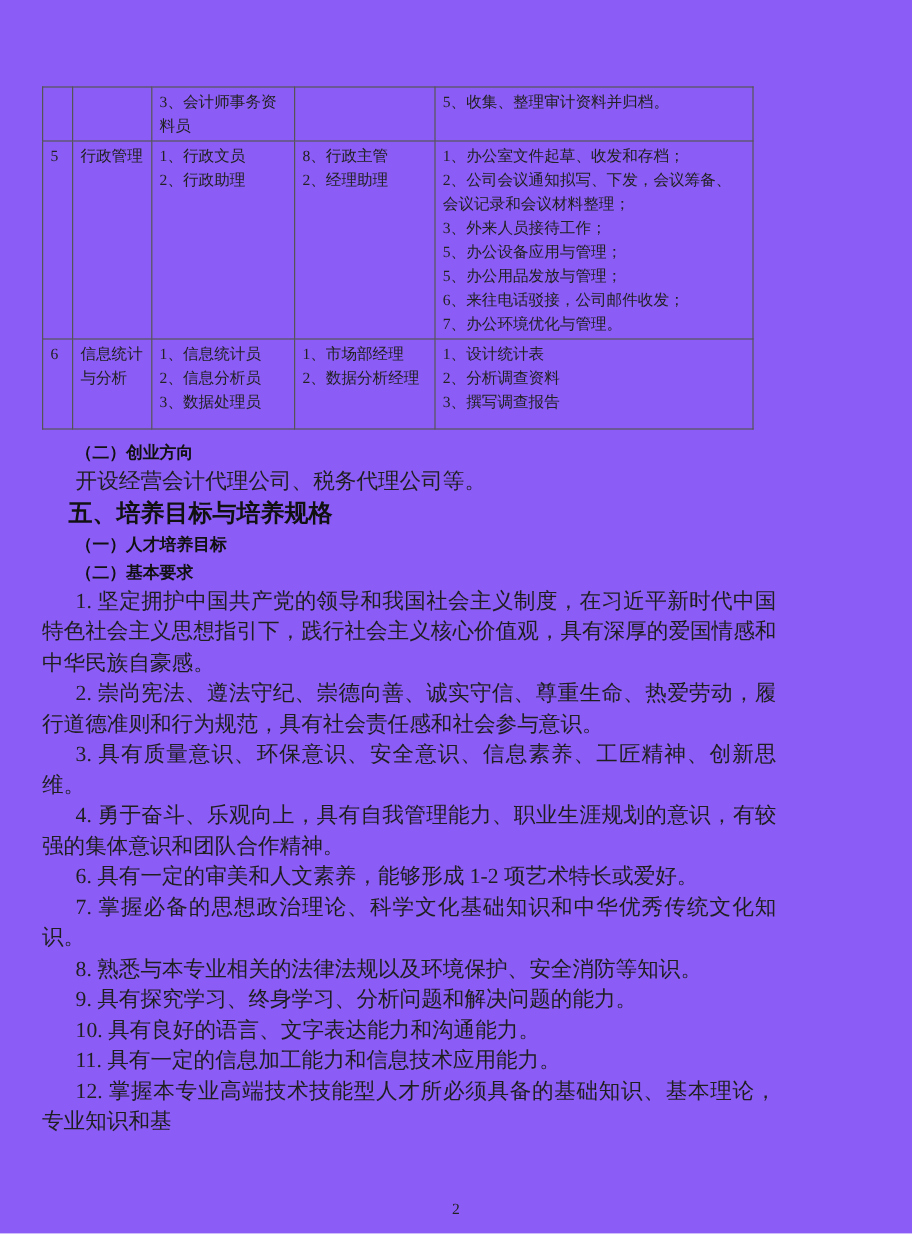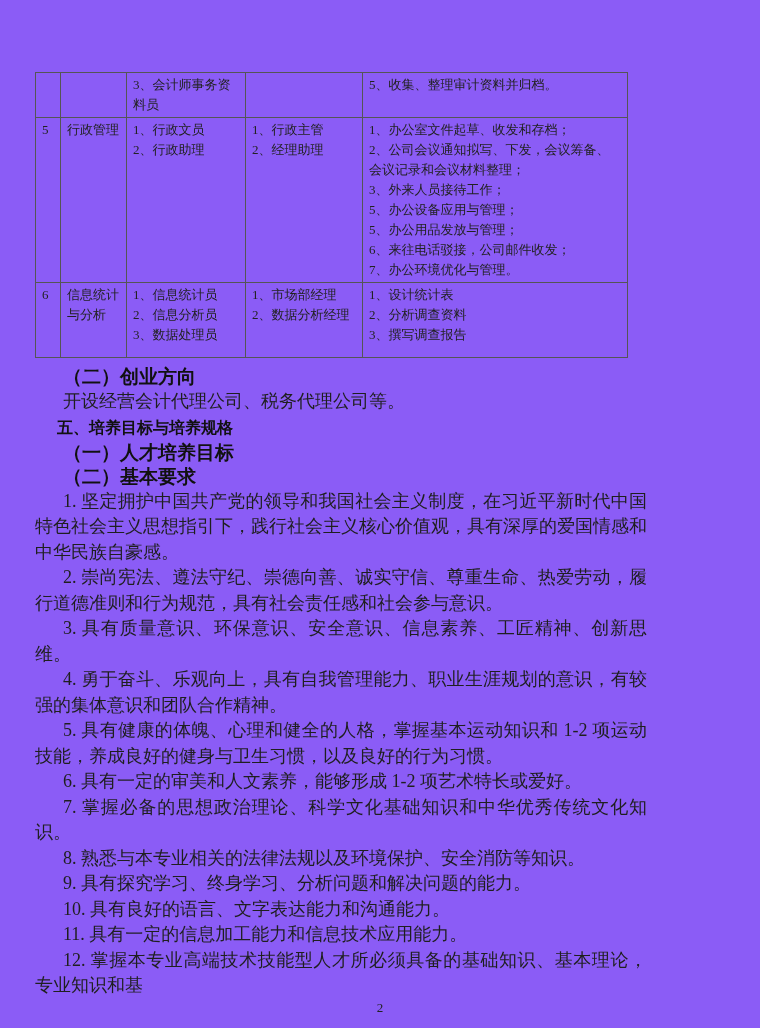--- a/index.html
+++ b/index.html
@@ -36,29 +36,29 @@
   tr.row-six   { height: 75px; }
   td.v-mid { vertical-align: middle; margin-top: 12px; }
   td.v-top { vertical-align: top; }
   td.c-no  { text-align: left; padding-left: 4px; }
   .cell-line { margin: 0; }
 
   
   .h1 {
     font-family: "Liberation Sans", sans-serif;
     font-weight: bold;
-    font-size: 16px;
+    font-size: 20px;
     line-height: 26px;
     padding-left: 22px;
     color: #111;
   }
   .h2 {
     font-family: "Liberation Sans", sans-serif;
     font-weight: bold;
-    font-size: 19px;
+    font-size: 14px;
     line-height: 24px;
     padding-left: 28px;
     color: #111;
   }
   .h2-first { margin-top: 7px; }
   .body-text {
     font-size: 18px;
     line-height: 25.5px;
     text-align: justify;
     color: #1f1f1f;
@@ -104,21 +104,21 @@
             </td>
         </tr>
         <tr class="row-five">
           <td class="c-no v-top">5</td>
           <td class="v-mid">行政管理</td>
           <td class="v-mid">
               <div class="cell-line">1、行政文员</div>
               <div class="cell-line">2、行政助理</div>
             </td>
           <td class="v-top">
-              <div class="cell-line">1、行政主管</div>
+              <div class="cell-line">8、行政主管</div>
               <div class="cell-line">2、经理助理</div>
             </td>
           <td class="v-top">
               <div class="cell-line">1、办公室文件起草、收发和存档；</div>
               <div class="cell-line">2、公司会议通知拟写、下发，会议筹备、会议记录和会议材料整理；</div>
               <div class="cell-line">3、外来人员接待工作；</div>
               <div class="cell-line">5、办公设备应用与管理；</div>
               <div class="cell-line">5、办公用品发放与管理；</div>
               <div class="cell-line">6、来往电话驳接，公司邮件收发；</div>
               <div class="cell-line">7、办公环境优化与管理。</div>
@@ -151,21 +151,20 @@
     <div class="h1">五、培养目标与培养规格</div>
 
     <div class="h2">（一）人才培养目标</div>
 
     <div class="h2">（二）基本要求</div>
     <div>
         <div class="body-text indent">1. 坚定拥护中国共产党的领导和我国社会主义制度，在习近平新时代中国特色社会主义思想指引下，践行社会主义核心价值观，具有深厚的爱国情感和中华民族自豪感。</div>
         <div class="body-text indent">2. 崇尚宪法、遵法守纪、崇德向善、诚实守信、尊重生命、热爱劳动，履行道德准则和行为规范，具有社会责任感和社会参与意识。</div>
         <div class="body-text indent">3. 具有质量意识、环保意识、安全意识、信息素养、工匠精神、创新思维。</div>
         <div class="body-text indent">4. 勇于奋斗、乐观向上，具有自我管理能力、职业生涯规划的意识，有较强的集体意识和团队合作精神。</div>
-        <div class="body-text indent">5. 具有健康的体魄、心理和健全的人格，掌握基本运动知识和 1-2 项运动技能，养成良好的健身与卫生习惯，以及良好的行为习惯。</div>
         <div class="body-text indent">6. 具有一定的审美和人文素养，能够形成 1-2 项艺术特长或爱好。</div>
         <div class="body-text indent">7. 掌握必备的思想政治理论、科学文化基础知识和中华优秀传统文化知识。</div>
         <div class="body-text indent">8. 熟悉与本专业相关的法律法规以及环境保护、安全消防等知识。</div>
         <div class="body-text indent">9. 具有探究学习、终身学习、分析问题和解决问题的能力。</div>
         <div class="body-text indent">10. 具有良好的语言、文字表达能力和沟通能力。</div>
         <div class="body-text indent">11. 具有一定的信息加工能力和信息技术应用能力。</div>
         <div class="body-text indent">12. 掌握本专业高端技术技能型人才所必须具备的基础知识、基本理论，专业知识和基</div>
       </div>
 
   </div>

